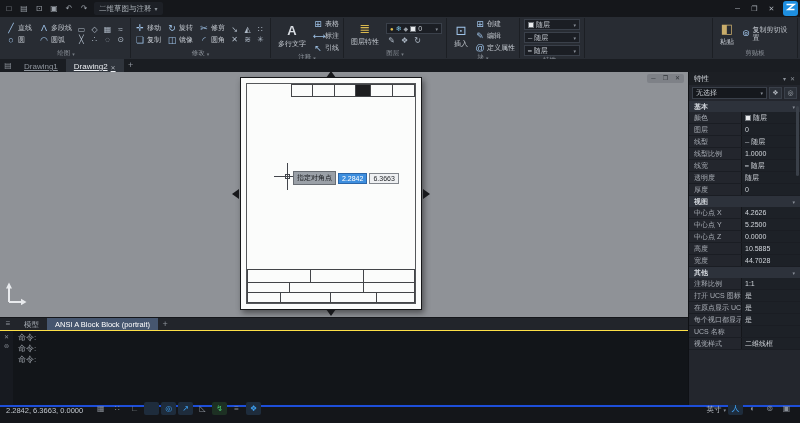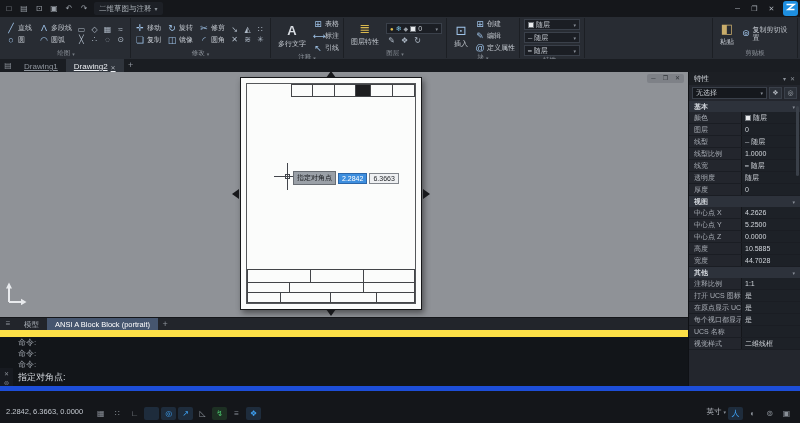--- a/index.html
+++ b/index.html
@@ -88,28 +88,28 @@
   .dyny{background:#eef0f2;border:1px solid #82878d;color:#26292d;padding:1px 3px;}
 
   .ucs{position:absolute;left:5px;bottom:8px;}
 
   .ltabs{height:13px;background:#22252b;display:flex;align-items:stretch;border-top:1px solid #14161a;flex:0 0 auto;}
   .lmenu{width:16px;text-align:center;font-size:8px;line-height:12px;color:#8f959d;}
   .ltab{padding:0 8px;font-size:7.5px;line-height:13px;color:#aab0b8;white-space:nowrap;}
   .ltab.active{background:#46566f;color:#ffffff;}
   .ladd{width:14px;text-align:center;font-size:9px;line-height:13px;color:#8f959d;}
 
-  .cmd{flex:1;background:#121519;display:flex;border-top:7px solid #fde047;min-height:0;align-items:flex-end;}
+  .cmd{flex:1;background:#121519;display:flex;border-top:1px solid #fde047;min-height:0;}
   .cgutter{width:13px;background:#171a20;display:flex;flex-direction:column;align-items:center;padding-top:2px;font-size:6px;color:#878d95;gap:2px;}
   .clines{flex:1;display:flex;flex-direction:column;padding:1px 5px 2px;}
   .cline{font-size:8px;line-height:11px;color:#9aa0a8;}
   .cprompt{margin-top:auto;font-size:9px;line-height:14px;color:#d7dbe1;}
 
   
-  .status{height:17px;background:#14161a;border-top:5px solid #1d4ed8;display:flex;align-items:flex-start;padding:16px 6px;gap:2px;flex:0 0 auto;}
+  .status{height:17px;background:#14161a;border-top:2px solid #1d4ed8;display:flex;align-items:flex-end;padding:8px 6px;gap:2px;flex:0 0 auto;}
   .coords{font-size:7.5px;color:#c2c7ce;margin-right:8px;white-space:nowrap;}
   .sti{width:15px;height:13px;display:flex;align-items:center;justify-content:center;font-size:8px;color:#8a9098;border-radius:2px;}
   .sti.on{color:#3ea0f2;background:#1e2c3c;}
   .sti.ong{color:#49c06a;background:#1d3023;}
   .sunits{margin-left:auto;display:flex;align-items:center;gap:2px;font-size:7.5px;color:#b9bec5;}
   .sunits .caret{font-size:5px;color:#8a9098;}
 
   
   .props{width:112px;background:#23262d;border-left:1px solid #0f1115;display:flex;flex-direction:column;font-size:7px;position:relative;flex:0 0 auto;}
   .phead{height:13px;background:#1c1f24;display:flex;align-items:center;padding:0 5px;flex:0 0 auto;}
@@ -451,21 +451,20 @@
 
       <div class="cmd">
         <div class="cgutter">
           <span>✕</span>
           <span>⊚</span>
         </div>
         <div class="clines">
           <span class="cline">命令:</span>
           <span class="cline">命令:</span>
           <span class="cline">命令:</span>
-          <span class="cprompt">指定对角点:</span>
         </div>
       </div>
     </div>
 
     <aside class="props">
       <div class="phead">
         <span class="ptitle">特性</span>
         <span class="phicons">
           <span>▾</span>
           <span>✕</span>

